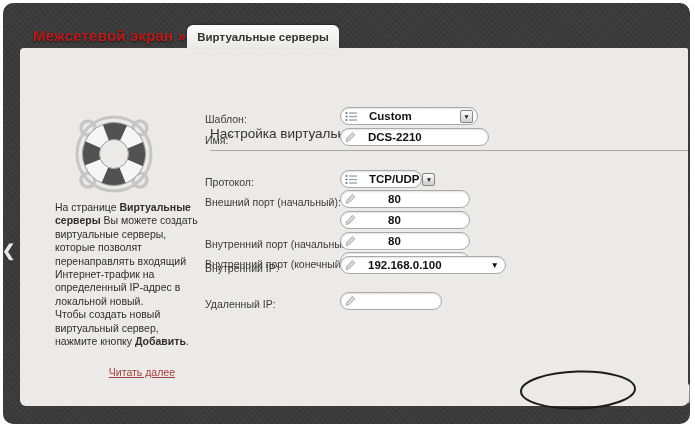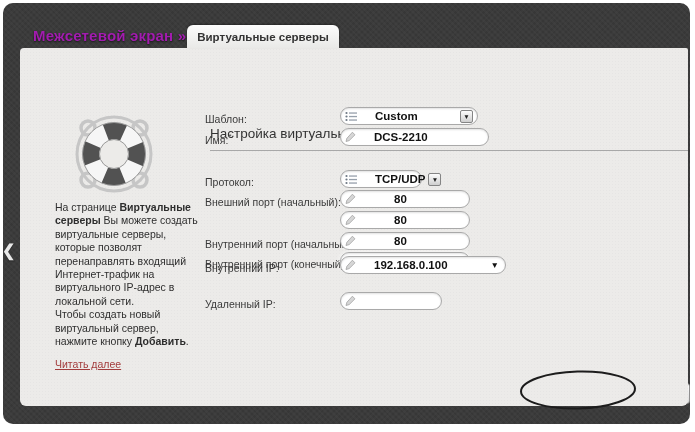--- a/index.html
+++ b/index.html
@@ -14,21 +14,21 @@
     background-color:#3b3b3b; border-radius:10px;
   }
   .frame::before {
     content:""; position:absolute; inset:0; border-radius:10px;
     background-image:
       repeating-linear-gradient(45deg, rgba(255,255,255,.025) 0 2px, transparent 2px 4px),
       repeating-linear-gradient(-45deg, rgba(0,0,0,.06) 0 2px, transparent 2px 4px);
   }
   .page-title {
     position:absolute; left:33px; top:27px; z-index:2;
-    font-size:15px; font-weight:bold; color:#a21caf;
+    font-size:15px; font-weight:bold; color:#b91c1c;
     text-shadow:0 1px 2px rgba(0,0,0,.65); letter-spacing:.2px;
     cursor:pointer;
   }
   .tab {
     position:absolute; left:187px; top:25px; width:152px; height:23px; z-index:3;
     background:linear-gradient(#fcfcfc,#e9e9e7);
     border-radius:6px 6px 0 0;
     box-shadow:0 -1px 2px rgba(0,0,0,.35);
     text-align:center; line-height:24px;
     font-size:11.5px; font-weight:bold; color:#333;
@@ -48,21 +48,21 @@
     border-radius:4px 2px 6px 6px;
   }
   
   .buoy { position:absolute; left:50px; top:60px; }
   .help {
     position:absolute; left:35px; top:153px; width:144px;
     font-size:10.5px; line-height:13.4px; color:#2e2e2e;
   }
   .help b { font-weight:bold; }
   .read-more {
-    display:block; margin-top:10px; text-align:left; padding-right:24px;
+    display:block; margin-top:18px; text-align:right; padding-right:24px;
     color:#a33c3c; text-decoration:underline; font-size:10.5px; cursor:pointer;
   }
   
   .form-head {
     position:absolute; left:190px; top:78px; width:478px;
     font-size:13.5px; color:#333; padding-bottom:9px;
     border-bottom:1px solid #a8a8a8;
   }
   .row { position:absolute; left:185px; height:18px; width:480px; }
   .lbl {
@@ -80,21 +80,21 @@
   .box.select { cursor:pointer; }
   .w-lg  { width:138px; }
   .w-name{ width:149px; }
   .w-port{ width:130px;gap:20px; }
   .w-ip  { width:166px; }
   .w-rem { width:102px; }
   .w-wan { width:58px; }
   .w-tcp { width:82px; }
   .val {
     font-weight:bold; font-size:11.5px; color:#111;
-    margin-left:18px; white-space:nowrap;
+    margin-left:12px; white-space:nowrap;
   }
   .ic { display:inline-flex; flex:0 0 auto; }
   .ddbtn {
     width:13px; height:13px; margin-left:auto; flex:0 0 auto;
     border:1px solid #858585; border-radius:2px;
     background:linear-gradient(#fdfdfd,#cfcfcf);
     display:flex; align-items:center; justify-content:center;
     font-size:6.5px; color:#222; cursor:pointer;
   }
   .caret { margin-left:auto; font-size:8.5px; color:#111; padding-right:2px; }
@@ -131,21 +131,21 @@
       <circle cx="70" cy="72" r="7" fill="none" stroke="#c6c6c6" stroke-width="3.5"></circle>
       <circle cx="44" cy="46" r="37" fill="none" stroke="#c6c6c6" stroke-width="3"></circle>
       <circle cx="44" cy="46" r="23" fill="none" stroke="#f6f6f6" stroke-width="17"></circle>
       <circle cx="44" cy="46" r="23" fill="none" stroke="#525252" stroke-width="17" stroke-dasharray="18.06 18.06" transform="rotate(-22.5 44 46)"></circle>
       <circle cx="44" cy="46" r="31.5" fill="none" stroke="#9a9a9a" stroke-width="1"></circle>
       <circle cx="44" cy="46" r="14.5" fill="#ecebe9" stroke="#9a9a9a" stroke-width="1"></circle>
     </svg>
   </div>
 
   <div class="help">
-    <p><span>На странице </span><b>Виртуальные серверы</b><span> Вы можете создать виртуальные серверы, которые позволят перенаправлять входящий Интернет-трафик на виртуального IP-адрес в локальной сети.</span></p>
+    <p><span>На странице </span><b>Виртуальные серверы</b><span> Вы можете создать виртуальные серверы, которые позволят перенаправлять входящий Интернет-трафик на определенный IP-адрес в локальной новый.</span></p>
     <p><span>Чтобы создать новый виртуальный сервер, нажмите кнопку </span><b>Добавить</b><span>.</span></p>
     <a class="read-more">Читать далее</a>
   </div>
 
   <div class="form-head">Настройка виртуального сервера</div>
 
   <div class="row" style="top:59px">
     <span class="lbl"><span>Шаблон:</span><sup></sup></span>
     <div class="box select w-lg">
       <span class="ic">

